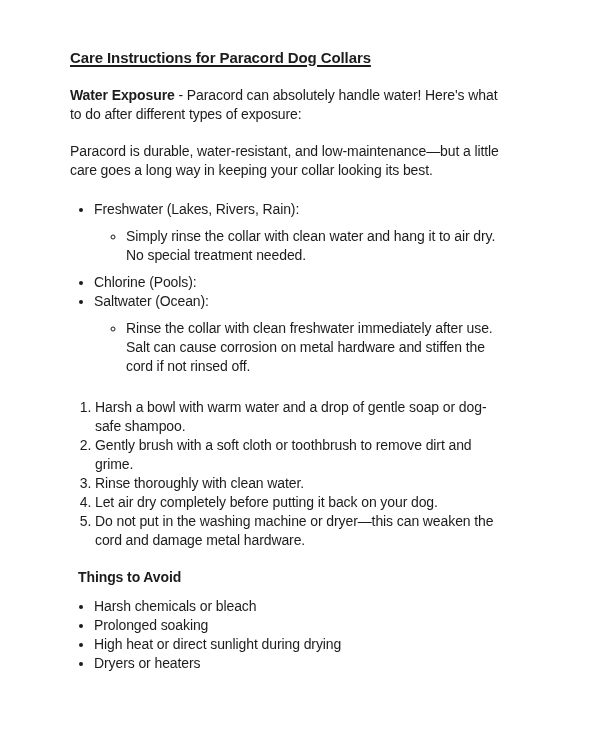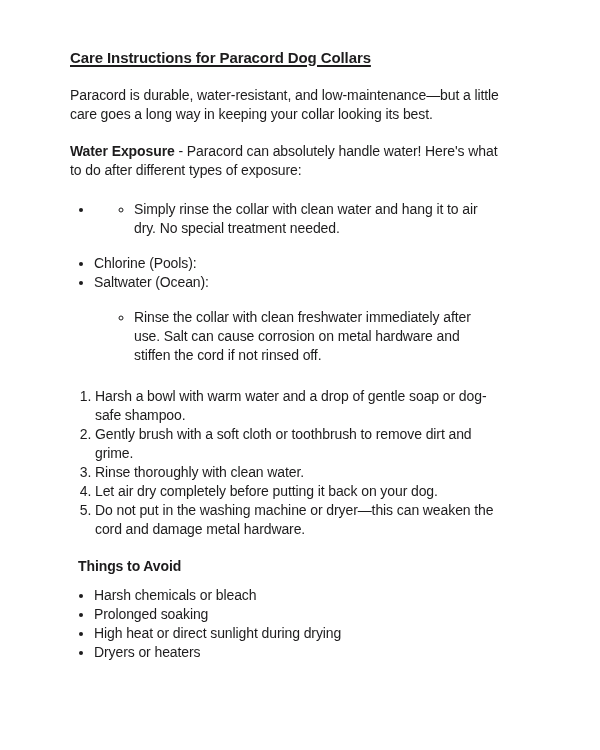--- a/index.html
+++ b/index.html
@@ -38,21 +38,21 @@
   }
   .para strong {
     font-weight: 700;
   }
   ul.bullets {
     margin: 20px 0 0 0;
     padding: 0 0 0 24px;
     list-style: disc outside;
   }
   ul.subbullets {
-    margin: 16px;
+    margin: 8px;
     padding: 0 0 0 24px;
     list-style: circle outside;
   }
   ol.steps {
     margin: 22px 0 0 0;
     padding: 0 0 0 25px;
     list-style: decimal outside;
   }
   li {
     margin: 0;
@@ -66,26 +66,27 @@
     margin-top: 10px;
   }
 </style>
 </head>
 <body>
 
 <div class="page">
 
   <h1 class="doc-title">Care Instructions for Paracord Dog Collars</h1>
 
+  <p class="para"><strong>Water Exposure</strong><span> - Paracord can absolutely handle water! Here's what to do after different types of exposure:</span></p>
+
   <p class="para">Paracord is durable, water-resistant, and low-maintenance—but a little care goes a long way in keeping your collar looking its best.</p>
-
-  <p class="para"><strong>Water Exposure</strong><span> - Paracord can absolutely handle water! Here's what to do after different types of exposure:</span></p>
 
   <ul class="bullets">
     <li>
+      <span>Freshwater (Lakes, Rivers, Rain):</span>
       <ul class="subbullets">
         <li><span>Simply rinse the collar with clean water and hang it to air dry. No special treatment needed.</span></li>
       </ul>
     </li>
     <li>
       <span>Chlorine (Pools):</span>
     </li>
     <li>
       <span>Saltwater (Ocean):</span>
       <ul class="subbullets">

